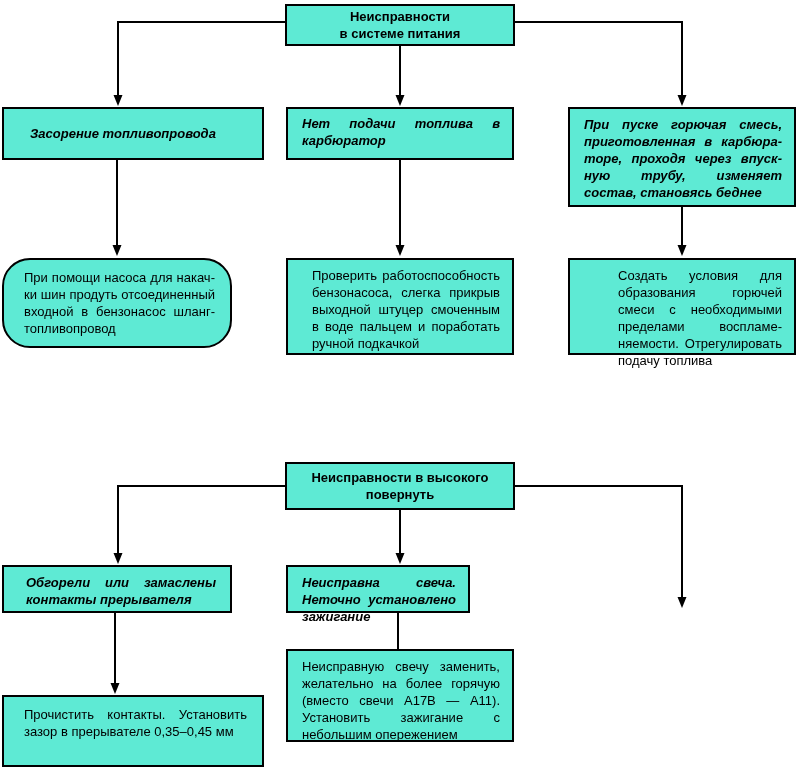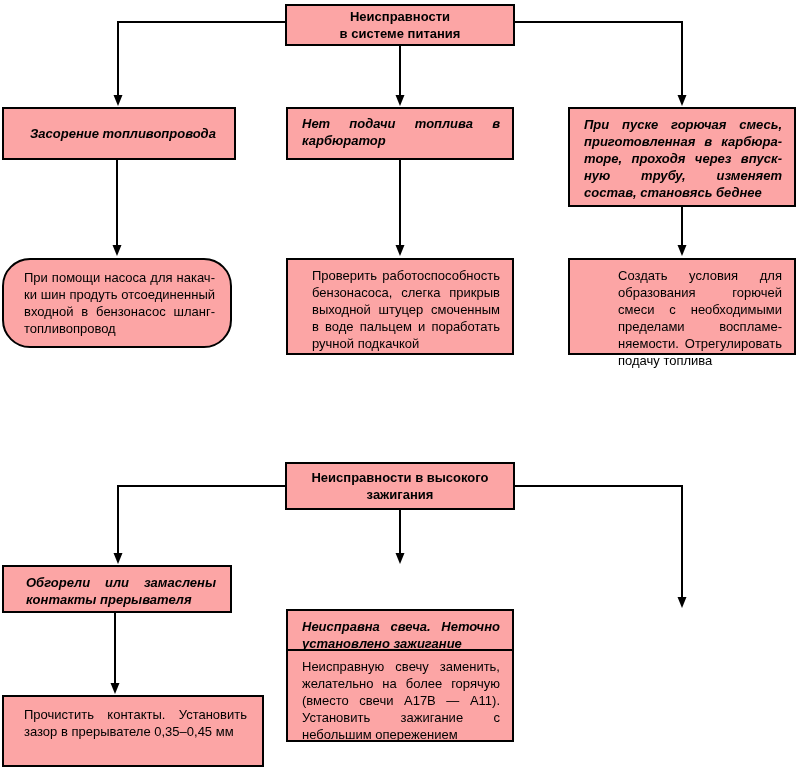--- a/index.html
+++ b/index.html
@@ -4,21 +4,21 @@
 <style>
   html,body{margin:0;padding:0;background:#ffffff;}
   .stage{
     position:relative;width:800px;height:771px;background:#ffffff;
     font-family:"Liberation Sans","DejaVu Sans",sans-serif;
     color:#000;overflow:hidden;
   }
   .connectors{position:absolute;left:0;top:0;width:800px;height:771px;}
   .box{
     position:absolute;box-sizing:border-box;border:2px solid #000;
-    background:#fca5a5;font-size:13px;line-height:17px;z-index:2;
+    background:#5eead4;font-size:13px;line-height:17px;z-index:2;
   }
   .t-title{font-weight:700;display:flex;flex-direction:column;justify-content:center;align-items:center;text-align:center;}
   .t-bi{font-weight:700;font-style:italic;text-align:justify;}
   .t-r{font-weight:400;text-align:justify;}
   .v-center{display:flex;align-items:center;}
   .pad-a{padding:6px 12px 0 14px;}
   .pad-b{padding:9px 15px 0 20px;}
   .pad-c{padding:7px 12px 0 14px;}
   .lh-s{line-height:16.5px;}
 </style>
@@ -56,39 +56,39 @@
       <polygon points="110.5,683 119.5,683 115,694"></polygon>
       <polygon points="393.5,662 402.5,662 398,673"></polygon>
     </g>
   </svg>
 
   <div class="box t-title" style="left:285px;top:4px;width:230px;height:42px;">
     <div>Неисправности</div>
     <div>в системе питания</div>
   </div>
 
-  <div class="box t-bi v-center" style="left:2px;top:107px;width:234px;height:53px;padding-left:26px;padding-right:18px;">Засорение топливопровода</div>
+  <div class="box t-bi v-center" style="left:2px;top:107px;width:262px;height:53px;padding-left:26px;padding-right:18px;">Засорение топливопровода</div>
 
   <div class="box t-bi pad-a" style="left:286px;top:107px;width:228px;height:53px;">Нет подачи топлива в карбю­ратор</div>
 
   <div class="box t-bi pad-c" style="left:568px;top:107px;width:228px;height:100px;">При пуске горючая смесь, приготовленная в карбюра­торе, проходя через впуск­ную трубу, изменяет состав, становясь беднее</div>
 
   <div class="box t-r pad-b" style="left:2px;top:258px;width:230px;height:90px;border-radius:28px;">При помощи насоса для накач­ки шин продуть отсоединен­ный входной в бензонасос шланг-топливопровод</div>
 
   <div class="box t-r pad-c" style="left:286px;top:258px;width:228px;height:97px;padding-left:24px;">Проверить работоспособность бензонасоса, слегка прикрыв выходной штуцер смоченным в воде пальцем и поработать ручной подкачкой</div>
 
   <div class="box t-r pad-c" style="left:568px;top:258px;width:228px;height:97px;padding-left:48px;">Создать условия для образо­вания горючей смеси с необхо­димыми пределами воспламе­няемости. Отрегулировать подачу топлива</div>
 
   <div class="box t-title" style="left:285px;top:462px;width:230px;height:48px;">
     <div>Неисправности в высокого</div>
-    <div>зажигания</div>
+    <div>повернуть</div>
   </div>
 
   <div class="box t-bi" style="left:2px;top:565px;width:230px;height:48px;padding:7px 14px 0 22px;">Обгорели или замаслены контакты прерывателя</div>
 
-  <div class="box t-bi" style="left:286px;top:565px;width:228px;height:48px;padding:7px 12px 18px 14px;margin-top:44px;">Неисправна свеча. Неточно установлено зажигание</div>
+  <div class="box t-bi" style="left:286px;top:565px;width:184px;height:48px;padding:7px 12px 18px 14px;">Неисправна свеча. Неточно установлено зажигание</div>
 
 
   <div class="box t-r" style="left:2px;top:695px;width:262px;height:72px;padding:9px 15px 0 20px;">Прочистить контакты. Устано­вить зазор в прерывателе 0,35–0,45 мм</div>
 
   <div class="box t-r" style="left:286px;top:649px;width:228px;height:93px;padding:7px 12px 0 14px;">Неисправную свечу заменить, желательно на более горячую (вместо свечи А17В — А11). Установить зажигание с небольшим опережением</div>
 
 </div>
 
 </body></html>

